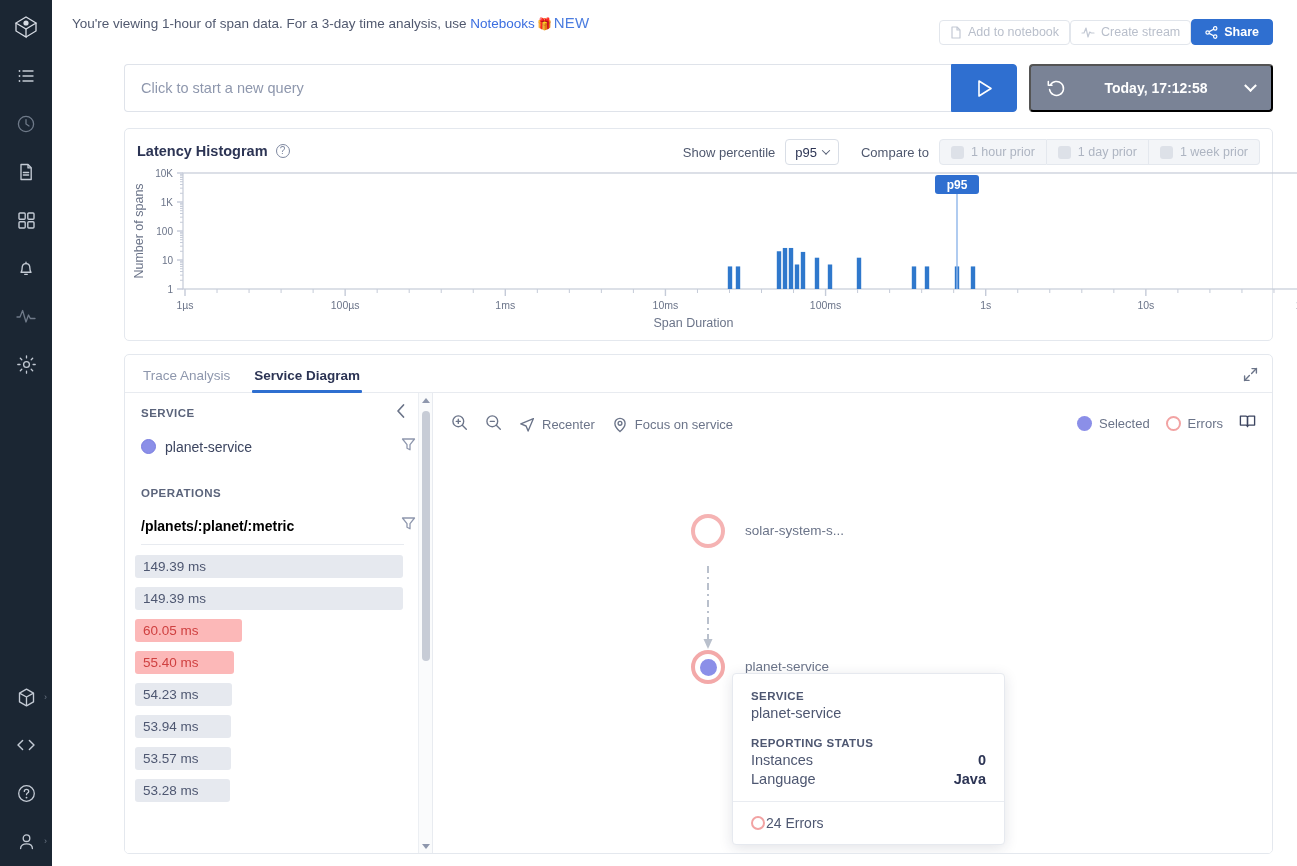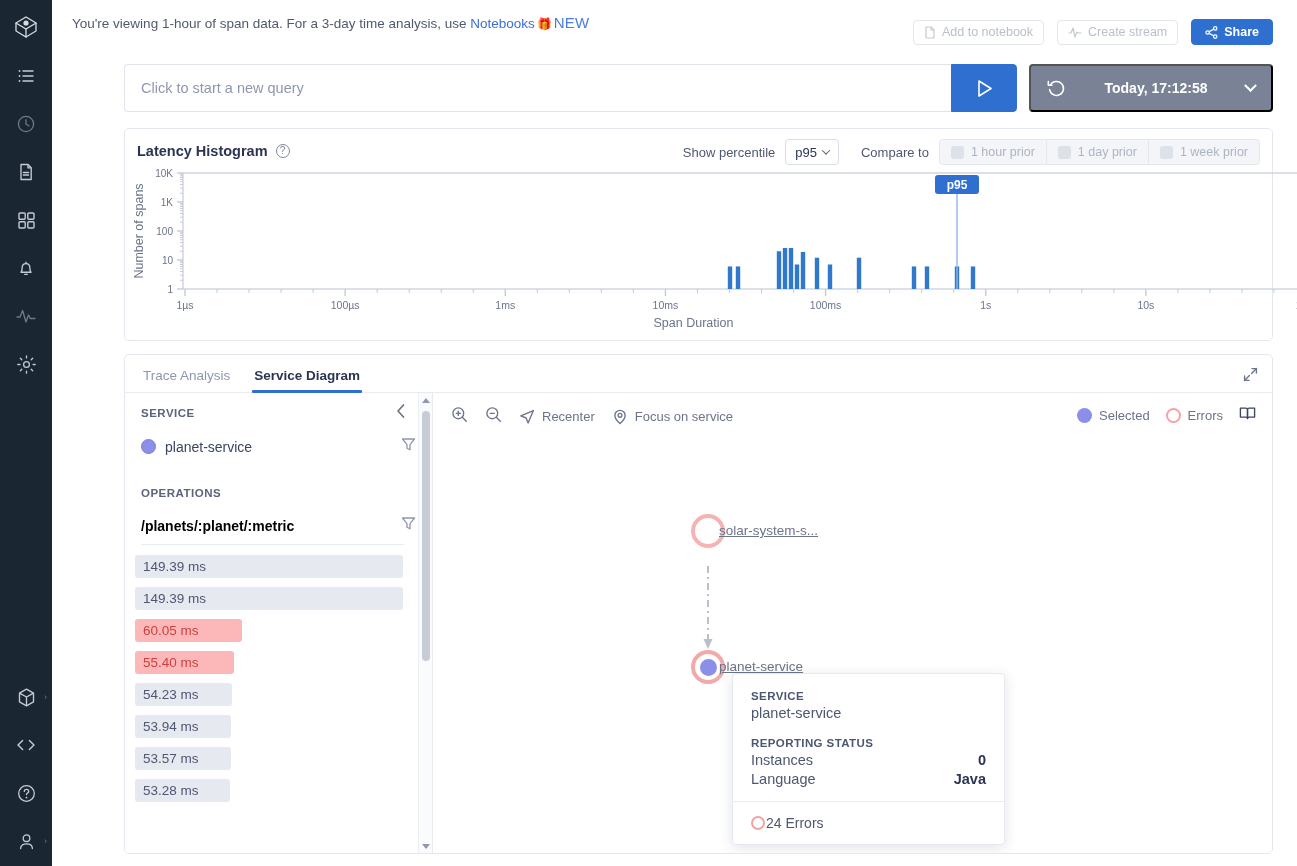--- a/index.html
+++ b/index.html
@@ -49,21 +49,21 @@
   #page-sub {
     margin-top: 4px; font-size: 13.5px; color: #51596f;
   }
   #page-sub a { color: #3b6ee0; text-decoration: none; }
   .nt-gift { color: #4b7de0; font-size: 12px; margin: 0 1px 0 3px; }
   .nt-new { color: #4b7de0; font-size: 15px; font-weight: 500; letter-spacing: .2px; }
 
   
   #header-actions {
     position: absolute; right: 24px; top: 19px;
-    display: flex; align-items: center; gap: 13px;
+    display: flex; align-items: center; gap: 0;
   }
   .hbtn {
     height: 25px; border-radius: 4px; font-size: 12.5px;
     display: flex; align-items: center; gap: 6px; padding: 0 10px;
     border: 1px solid #e2e6ec; background: #fff; color: #b9bfcb;
     white-space: nowrap;
   }
   .hbtn.primary {
     background: #2f6fd0; border-color: #2f6fd0; color: #fff;
     font-weight: bold; height: 26px; padding: 0 13px;
@@ -217,21 +217,21 @@
   .sb-tri.u { border-bottom: 5px solid #8e97ad; }
   .sb-tri.d { border-top: 5px solid #8e97ad; }
   #sb-thumb {
     position: absolute; left: 3px; top: 18px; width: 8px; height: 250px;
     background: #c7ccd6; border-radius: 4px;
   }
 
   
   #graph-pane { flex: 1; position: relative; background: #fff; }
   #graph-toolbar {
-    position: absolute; left: 0; right: 0; top: 4px; height: 38px;
+    position: absolute; left: 0; right: 0; top: 12px; height: 38px;
   }
   #gt-left {
     position: absolute; left: 18px; top: 9px;
     display: flex; align-items: center; gap: 17px;
   }
   .gt-btn {
     display: flex; align-items: center; gap: 7px;
     font-size: 13px; color: #6b7489;
   }
   #gt-right {
@@ -246,22 +246,22 @@
 
   .node { position: absolute; }
   .node-ring {
     width: 34px; height: 34px; border-radius: 50%;
     border: 4px solid #f5b3b3; background: #fff;
     display: flex; align-items: center; justify-content: center;
   }
   .node-ring.sel { border-color: #f3a9a9; box-shadow: 0 0 0 2px #fff inset; }
   .node-core { width: 17px; height: 17px; border-radius: 50%; background: #8b8fe8; }
   .node-label {
-    position: absolute; left: 28px; top: 9px; white-space: nowrap;
-    font-size: 13.5px; color: #6b7489; text-decoration: underline;
+    position: absolute; left: 54px; top: 9px; white-space: nowrap;
+    font-size: 13.5px; color: #6b7489;
   }
 
   
   #tooltip {
     position: absolute; left: 299px; top: 242px; width: 273px;
     background: #fff; border: 1px solid #e6e9ef; border-radius: 4px;
     box-shadow: 0 3px 14px rgba(30,40,70,.13);
   }
   .tt-body { padding: 16px 18px 14px 18px; }
   .tt-h {

